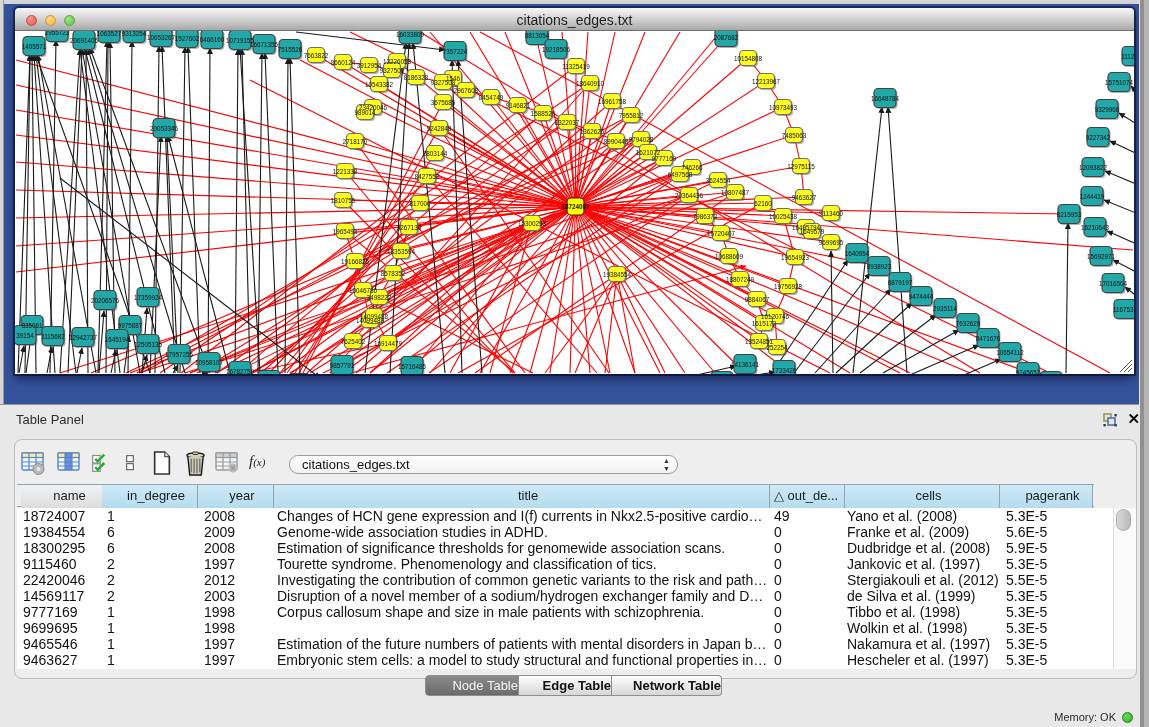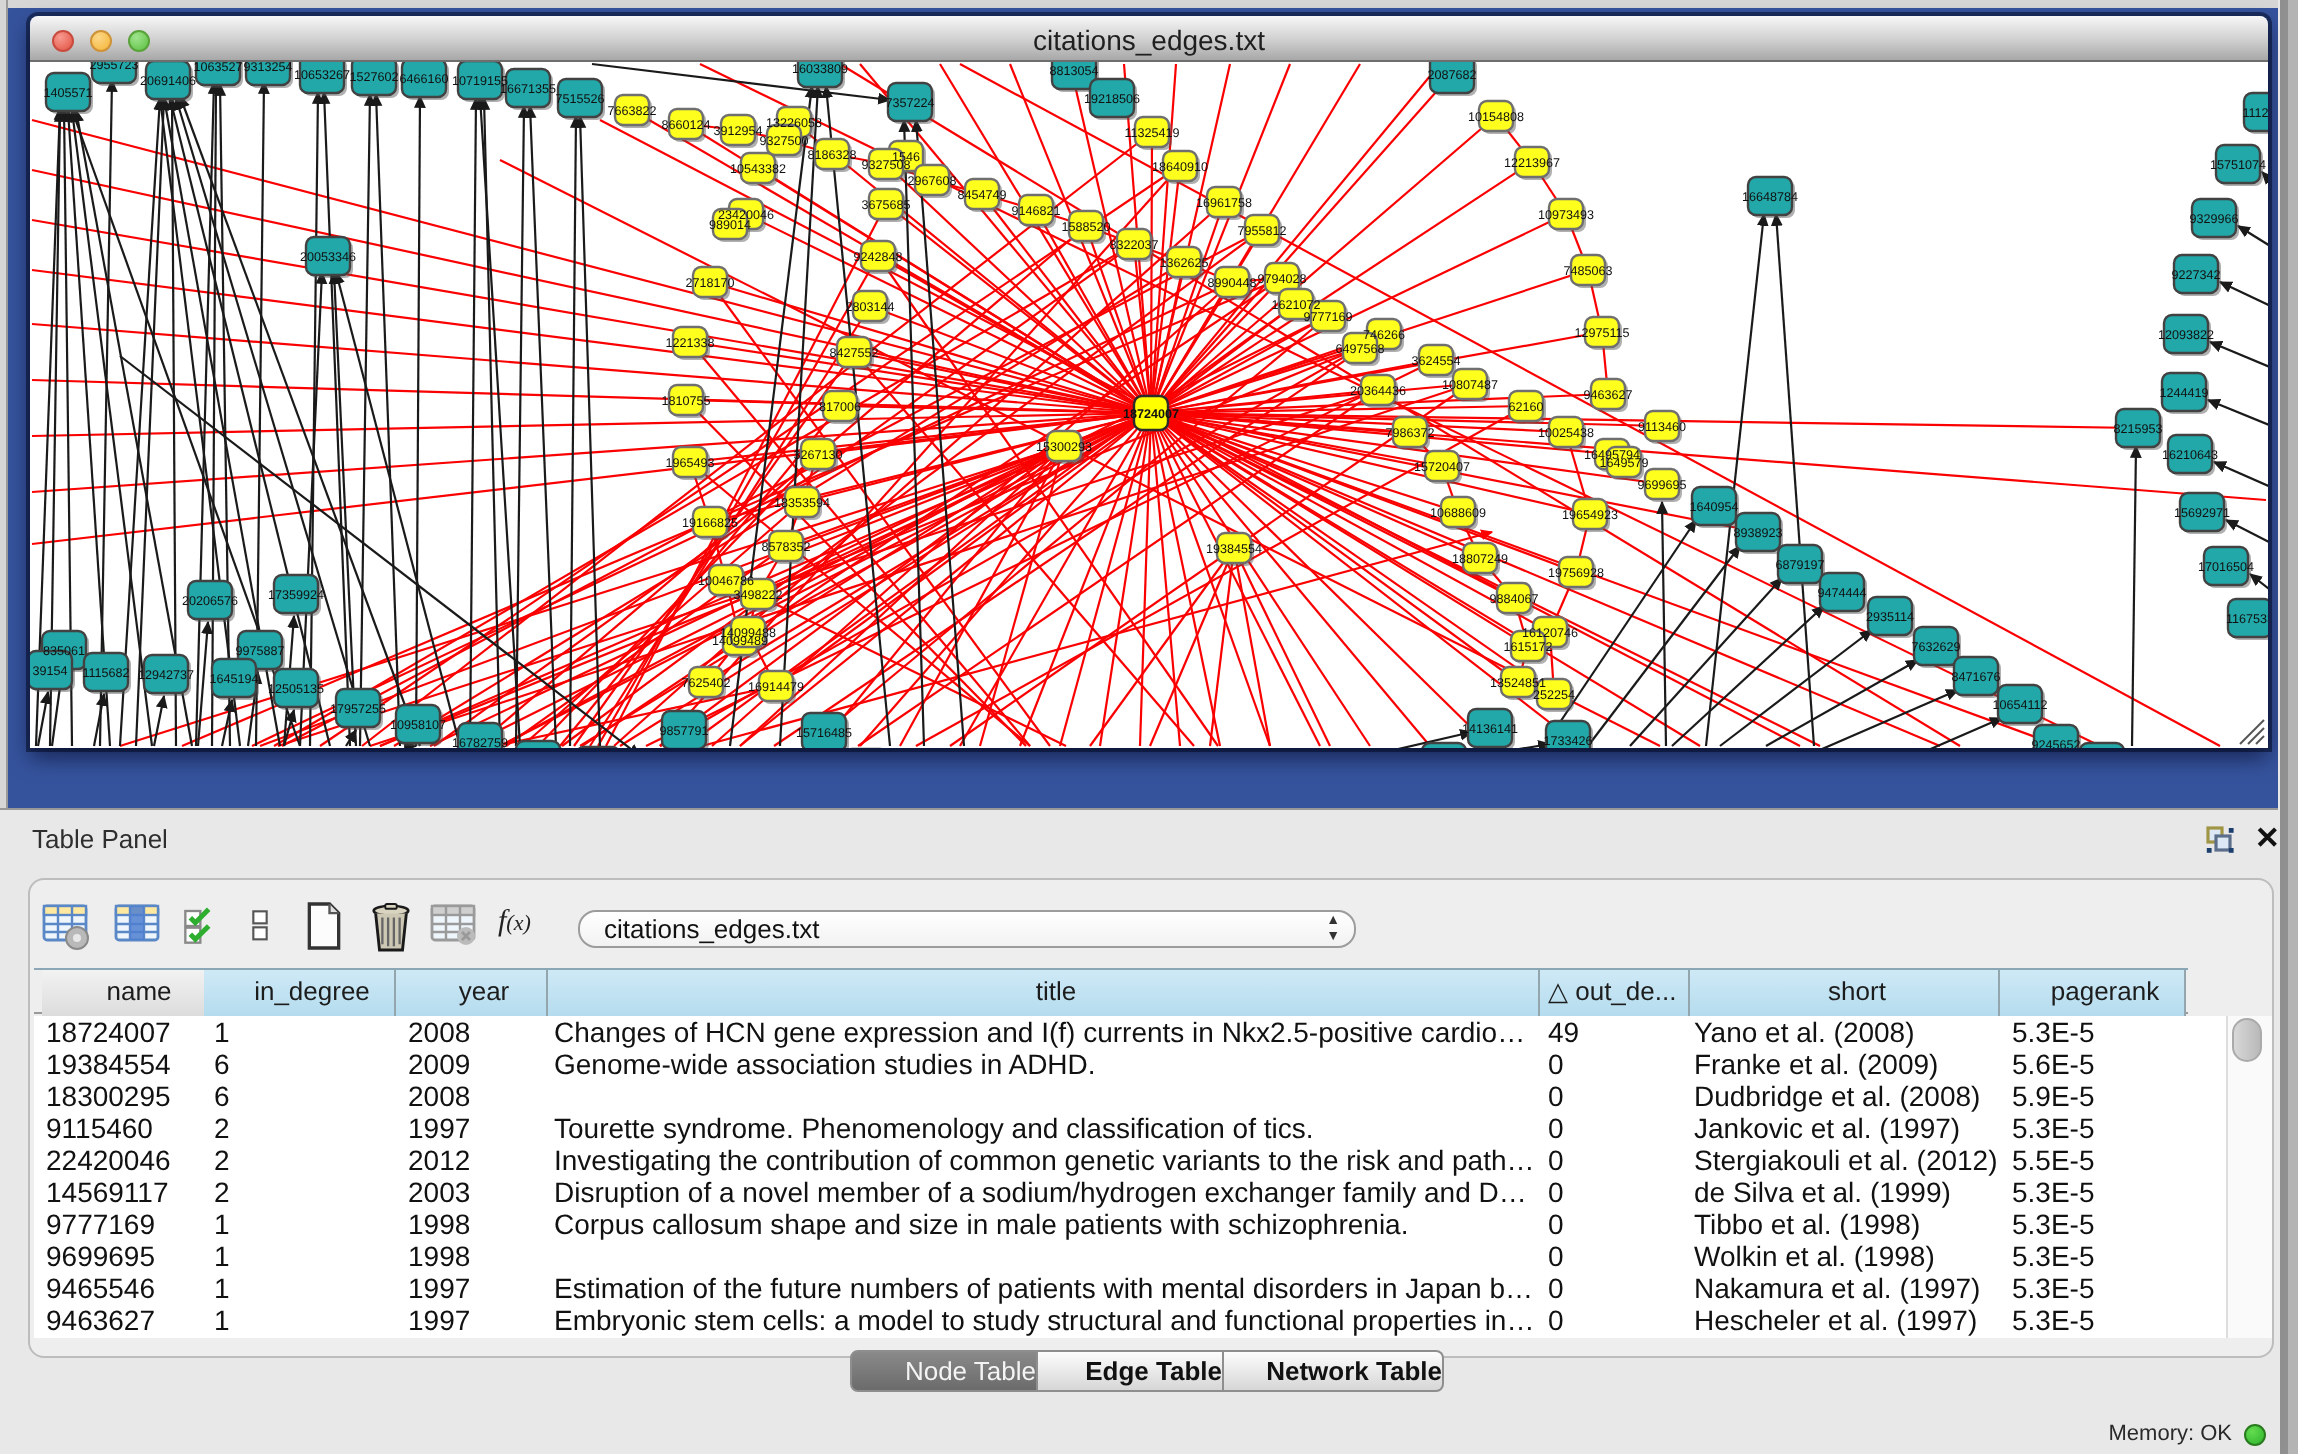--- a/index.html
+++ b/index.html
@@ -813,21 +813,21 @@
       <path d="M16 16 l4 4 M20 16 l-4 4" stroke="#999" stroke-width="1.4"></path>
     </svg>
  <div style="position:absolute;left:249px;top:48px;font-size:15px;font-style:italic;font-weight:normal;color:#222;font-family:'Liberation Serif',serif">f<span style="font-size:11px">(x)</span></div>
  <div id="dd">citations_edges.txt<span class="ar">▲<br>▼</span></div>
  <div id="thead">
    <div class="hc" style="left:4px;width:85px;background:linear-gradient(#f2f2f2,#dcdcdc)">name</div>
    <div class="hc" style="left:85px;width:96px">in_degree</div>
    <div class="hc" style="left:181px;width:76px">year</div>
    <div class="hc" style="left:257px;width:496px">title</div>
    <div class="hc" style="left:753px;width:75px;text-align:left;padding-left:4px;text-indent:0">△ out_de...</div>
-   <div class="hc" style="left:828px;width:155px">short</div>
+   <div class="hc" style="left:828px;width:155px">cells</div>
    <div class="hc" style="left:983px;width:93px">pagerank</div>
  </div>
  <div id="tbl">
       <div class="row" style="top:0px">
         <span style="left:6px">18724007</span>
         <span style="left:90px">1</span>
         <span style="left:187px">2008</span>
         <span style="left:260px;width:492px">Changes of HCN gene expression and I(f) currents in Nkx2.5-positive cardiomyocytes derived from murine embryonic stem cells during differentiation.</span>
         <span style="left:757px">49</span>
         <span style="left:830px">Yano et al. (2008)</span>
@@ -839,20 +839,21 @@
         <span style="left:187px">2009</span>
         <span style="left:260px;width:492px">Genome-wide association studies in ADHD.</span>
         <span style="left:757px">0</span>
         <span style="left:830px">Franke et al. (2009)</span>
         <span style="left:989px">5.6E-5</span>
       </div>
 <div class="row" style="top:32px">
         <span style="left:6px">18300295</span>
         <span style="left:90px">6</span>
         <span style="left:187px">2008</span>
+        <span style="left:260px;width:492px">Estimation of significance thresholds for genomewide association scans.</span>
         <span style="left:757px">0</span>
         <span style="left:830px">Dudbridge et al. (2008)</span>
         <span style="left:989px">5.9E-5</span>
       </div>
 <div class="row" style="top:48px">
         <span style="left:6px">9115460</span>
         <span style="left:90px">2</span>
         <span style="left:187px">1997</span>
         <span style="left:260px;width:492px">Tourette syndrome. Phenomenology and classification of tics.</span>
         <span style="left:757px">0</span>

